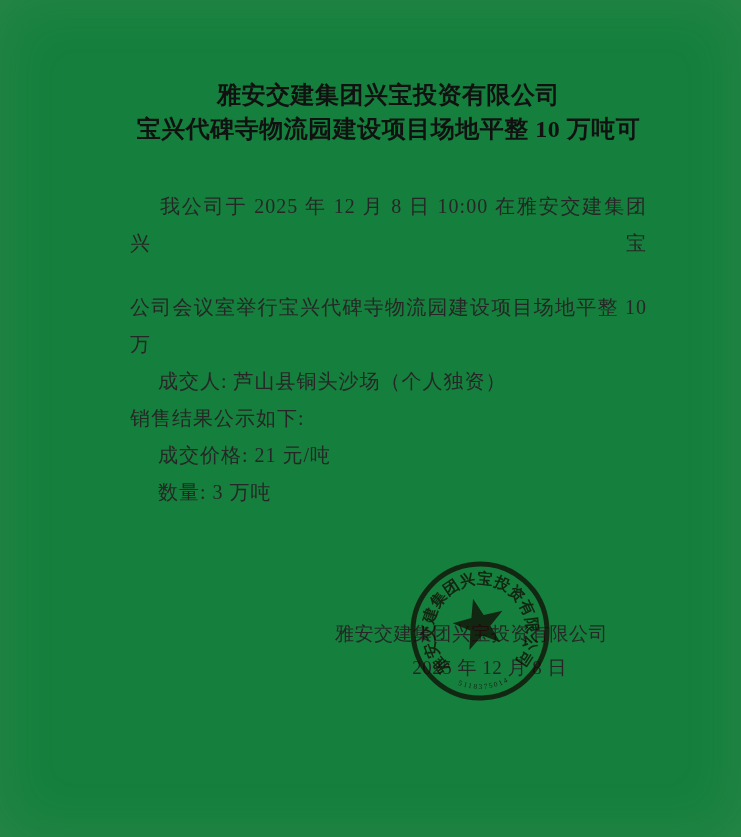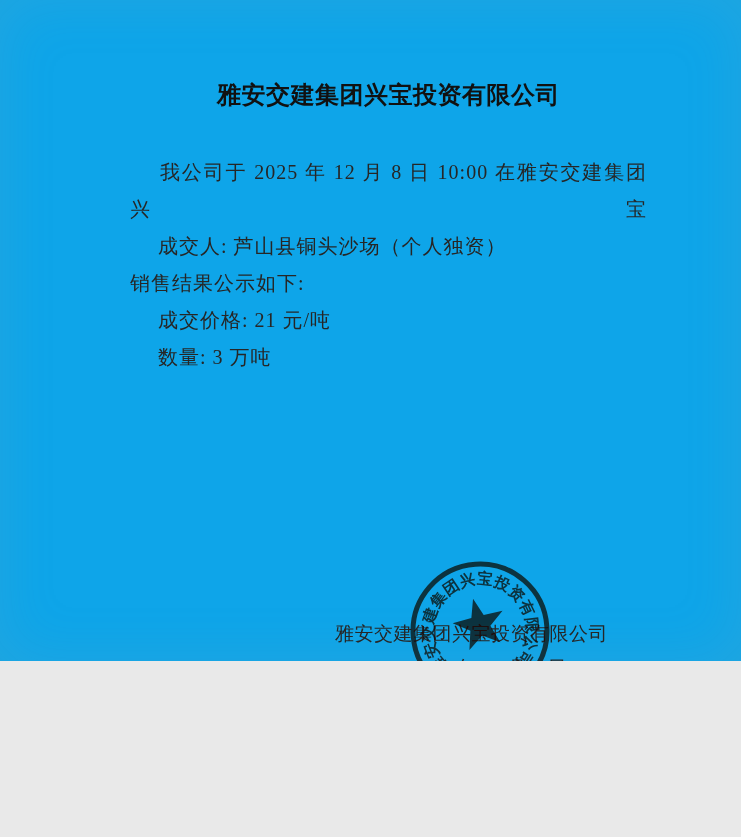--- a/index.html
+++ b/index.html
@@ -1,20 +1,20 @@
 <!DOCTYPE html>
 <html lang="zh"><head>
 <meta charset="utf-8">
 <style>
   html,body{margin:0;padding:0;background:#e9e9e9;}
   .page{
     position:relative;
-    width:741px;height:661px;
+    width:741px;height:837px;
     margin:0 auto;
-    background:#0ea5e9;
+    background:#15803d;
     font-family:"Liberation Serif","DejaVu Serif",serif;
     color:#222;
     overflow:hidden;
     box-shadow:inset 0 0 60px rgba(180,175,160,0.12);
   }
   .doc{
     position:absolute;
     left:130px;
     top:78px;
     width:517px;
@@ -81,24 +81,26 @@
   .seal .serial-arc{font-size:7.5px;letter-spacing:1.6px;font-weight:400;}
 </style>
 </head>
 <body>
 
 <div class="page">
 
   <div class="doc">
     <h1 class="title">
       <div class="title-line">雅安交建集团兴宝投资有限公司</div>
+      <div class="title-line">宝兴代碑寺物流园建设项目场地平整 10 万吨可</div>
     </h1>
 
     <div class="body-text">
       <div class="bline full indent">我公司于 2025 年 12 月 8 日 10:00 在雅安交建集团兴宝</div>
+      <div class="bline full">公司会议室举行宝兴代碑寺物流园建设项目场地平整 10 万</div>
       <div class="bline item">成交人: 芦山县铜头沙场（个人独资）</div>
       <div class="bline">销售结果公示如下:</div>
       <div class="bline item">成交价格: 21 元/吨</div>
       <div class="bline item">数量: 3 万吨</div>
     </div>
   </div>
 
   <div class="signature">雅安交建集团兴宝投资有限公司</div>
   <div class="sign-date">2025 年 12 月 8 日</div>
 

